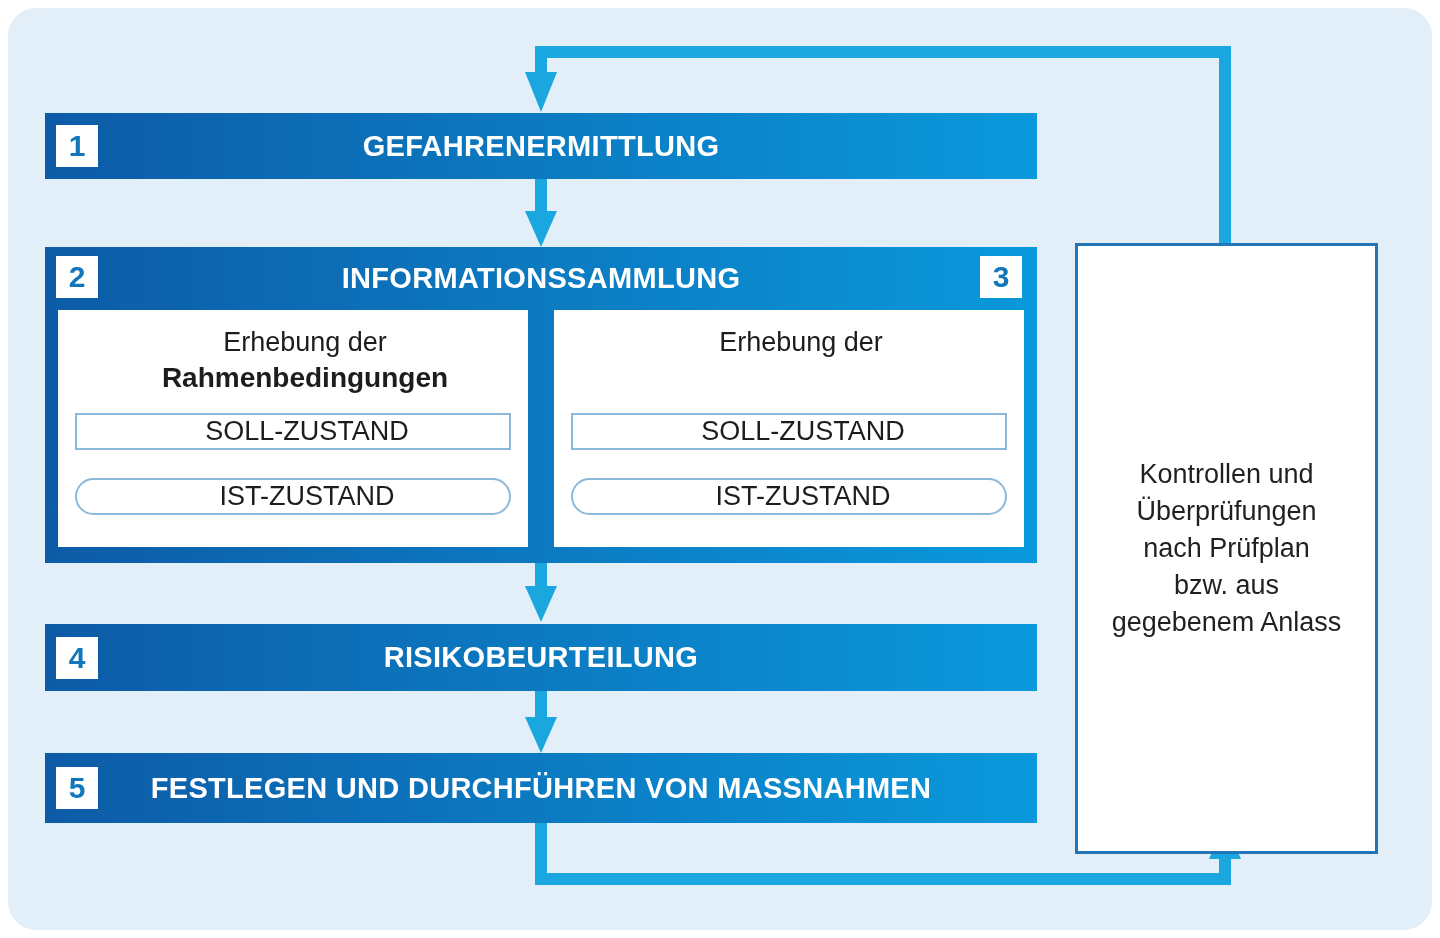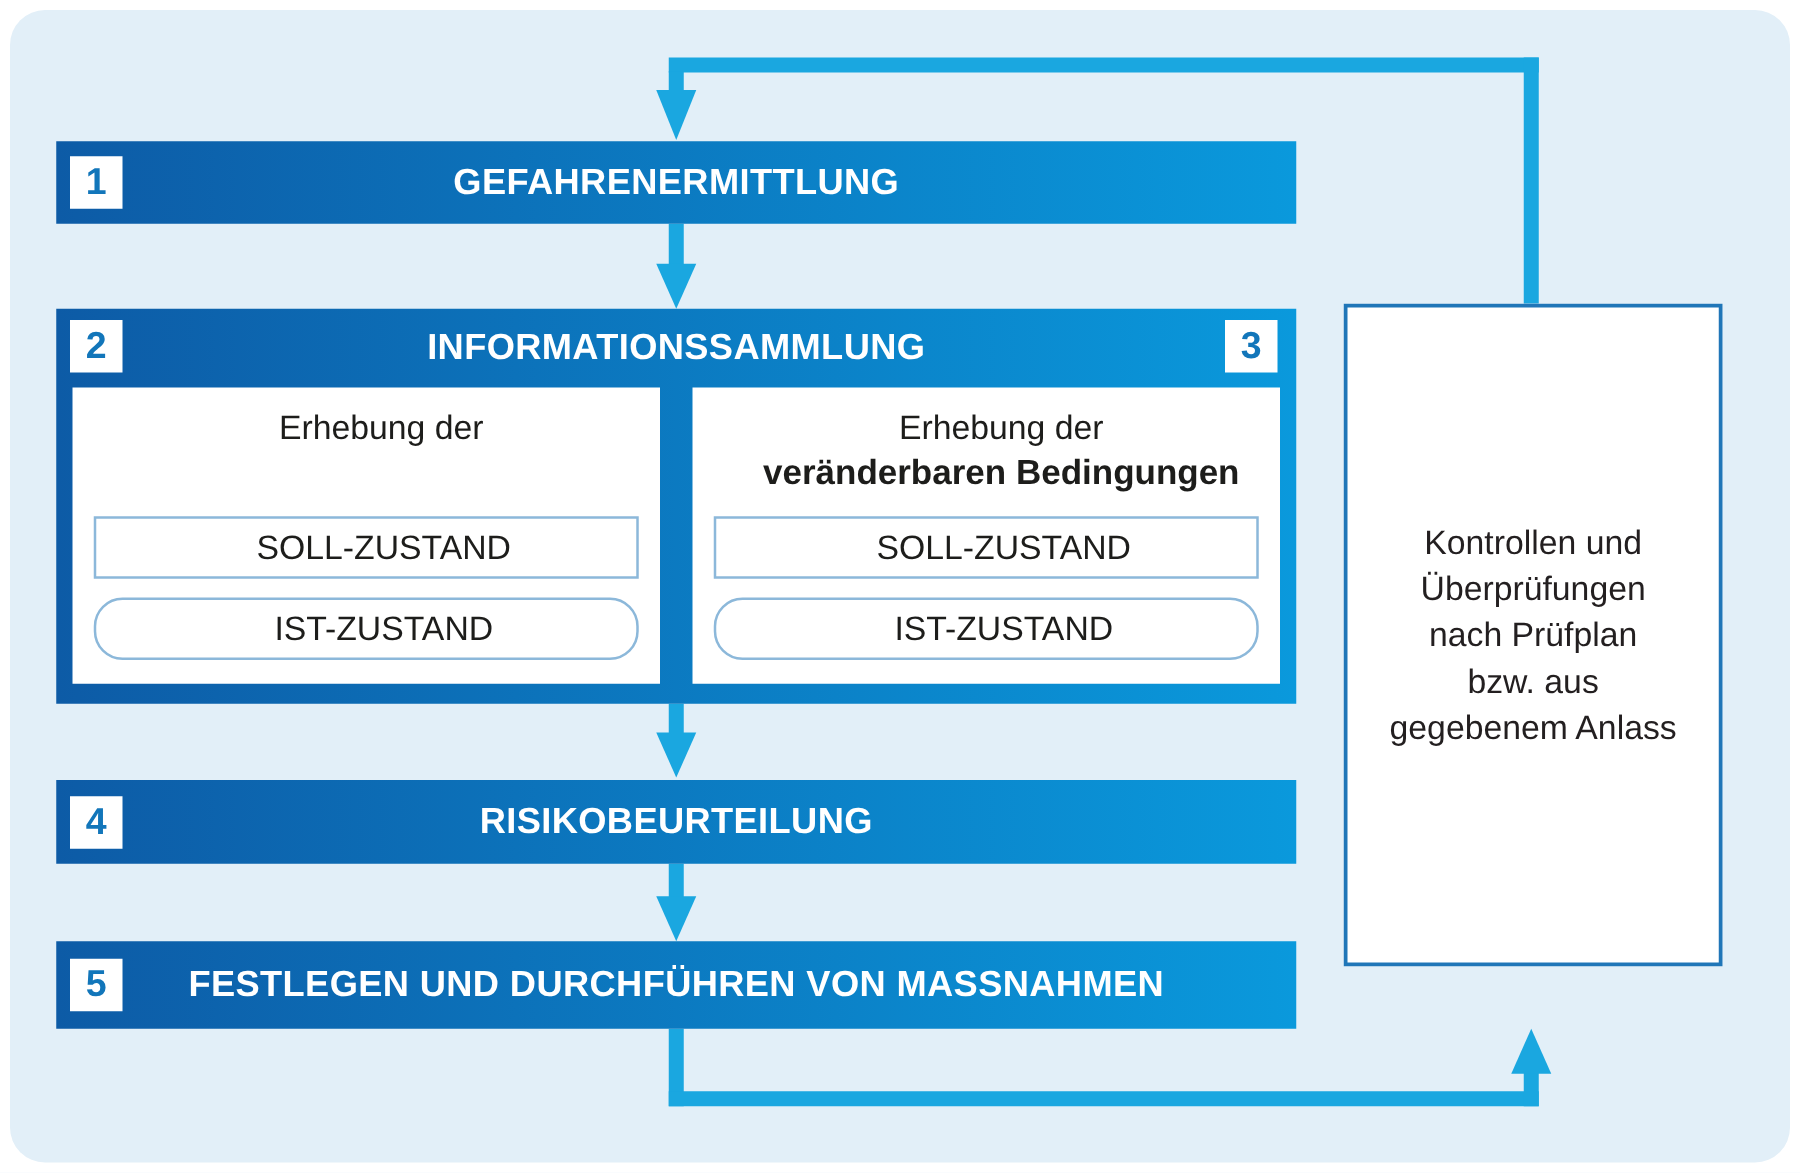--- a/index.html
+++ b/index.html
@@ -78,35 +78,35 @@
     text-align: center;
     color: #1d1d1b;
     line-height: 36px;
     padding-left: 24px;
   }
   .wb-title .t-reg  { display: block; font-size: 27px; font-weight: normal; }
   .wb-title .t-bold { display: block; font-size: 28px; font-weight: bold; }
   .inner-box {
     position: absolute;
     left: 17px; right: 17px;
-    height: 50px;
+    height: 37px;
     background: #ffffff;
     border: 2px solid #8cb8da;
     display: flex; align-items: center; justify-content: center;
     font-size: 27px;
     color: #1d1d1b;
     padding-left: 28px;
   }
   .inner-box.row1 { top: 103px; }
   .inner-box.row2 { top: 168px; border-radius: 23px; }
   
   .sidebox {
     position: absolute;
     left: 1075px; top: 243px;
-    width: 303px; height: 530px;
+    width: 303px; height: 611px;
     background: #ffffff;
     border: 3px solid #2076b8;
     display: flex; align-items: center; justify-content: center;
     text-align: center;
     font-size: 27px;
     line-height: 37px;
     color: #231f20;
     white-space: pre-line;
   }
   
@@ -158,29 +158,29 @@
   <div class="section2">
     <div class="sec-header">
       <div class="badge" style="left:11px; top:9px;">2</div>
       <div class="sec-title">INFORMATIONSSAMMLUNG</div>
       <div class="badge" style="right:15px; top:9px;">3</div>
     </div>
 
     <div class="whitebox wb-left">
       <div class="wb-title">
         <span class="t-reg">Erhebung der</span>
+        <span class="t-bold">Rahmenbedingungen</span>
       </div>
       <div class="inner-box row1">SOLL-ZUSTAND</div>
       <div class="inner-box row2">IST-ZUSTAND</div>
     </div>
 
     <div class="whitebox wb-right">
       <div class="wb-title">
         <span class="t-reg">Erhebung der</span>
-        <span class="t-bold">veränderbaren Bedingungen</span>
       </div>
       <div class="inner-box row1">SOLL-ZUSTAND</div>
       <div class="inner-box row2">IST-ZUSTAND</div>
     </div>
   </div>
 
   <div class="bar" style="top:624px; height:67px;">
     <div class="badge" style="left:11px; top:13px;">4</div>
     <div class="bar-label">RISIKOBEURTEILUNG</div>
   </div>

